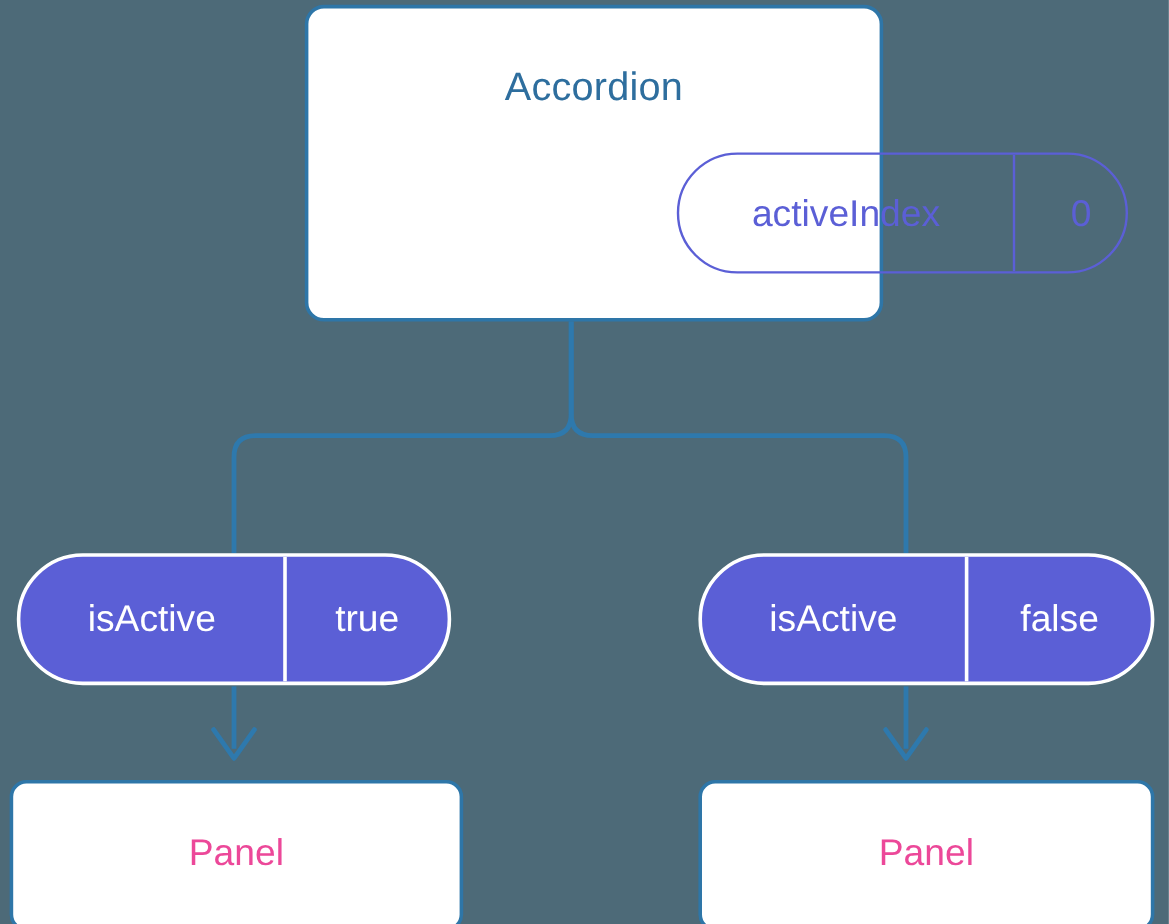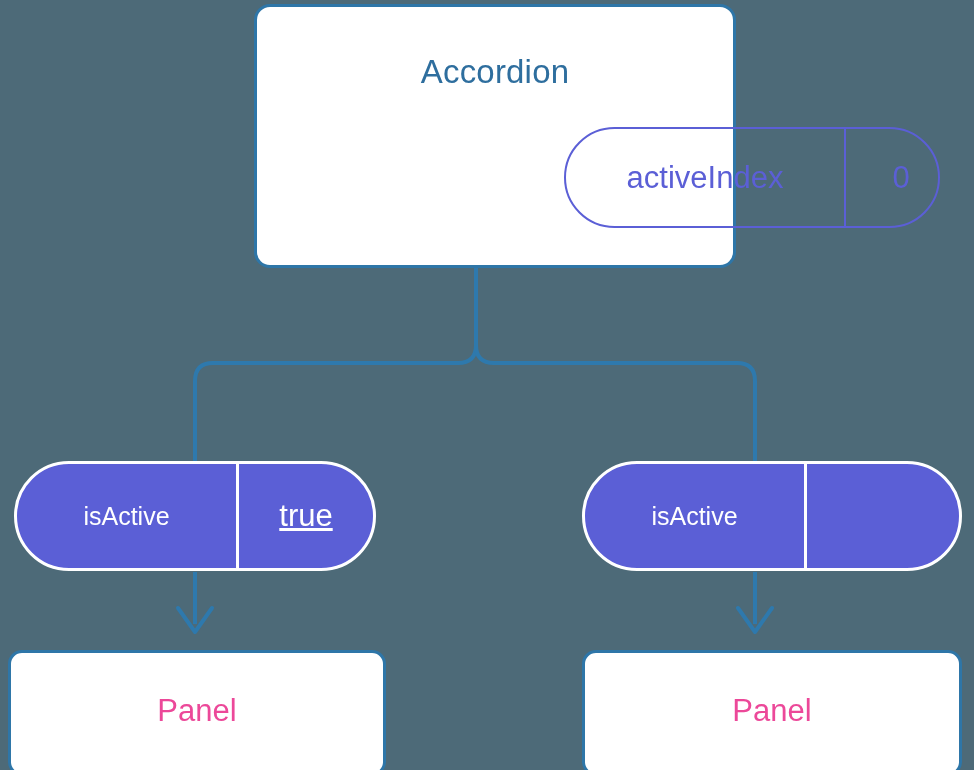--- a/index.html
+++ b/index.html
@@ -108,32 +108,31 @@
     border-radius: 58px;
     display: flex;
     align-items: stretch;
     overflow: hidden;
   }
   .pill-filled .pill-key {
     display: flex;
     align-items: center;
     justify-content: center;
     color: #ffffff;
-    font-size: 25px;
+    font-size: 31px;
     border-right: 3px solid #ffffff;
     box-sizing: border-box;
   }
   .pill-filled .pill-val {
     display: flex;
     align-items: center;
     justify-content: center;
     color: #ffffff;
     font-size: 31px;
     box-sizing: border-box;
-    text-decoration: underline;
   }
 
   #pill-left  { left: 14px;  top: 461px; width: 362px; }
   #pill-left  .pill-key { flex: 0 0 222px; }
   #pill-left  .pill-val { flex: 1 1 auto; }
 
   #pill-right { left: 582px; top: 461px; width: 380px; }
   #pill-right .pill-key { flex: 0 0 222px; }
   #pill-right .pill-val { flex: 1 1 auto; }
 
@@ -189,20 +188,21 @@
     </div>
   </div>
 
   <div id="pill-left" class="pill-filled">
     <div class="pill-key">isActive</div>
     <div class="pill-val">true</div>
   </div>
 
   <div id="pill-right" class="pill-filled">
     <div class="pill-key">isActive</div>
+    <div class="pill-val">false</div>
   </div>
 
   <div id="panel-left" class="card panel-card">
     <div class="panel-label">Panel</div>
   </div>
 
   <div id="panel-right" class="card panel-card">
     <div class="panel-label">Panel</div>
   </div>
 

